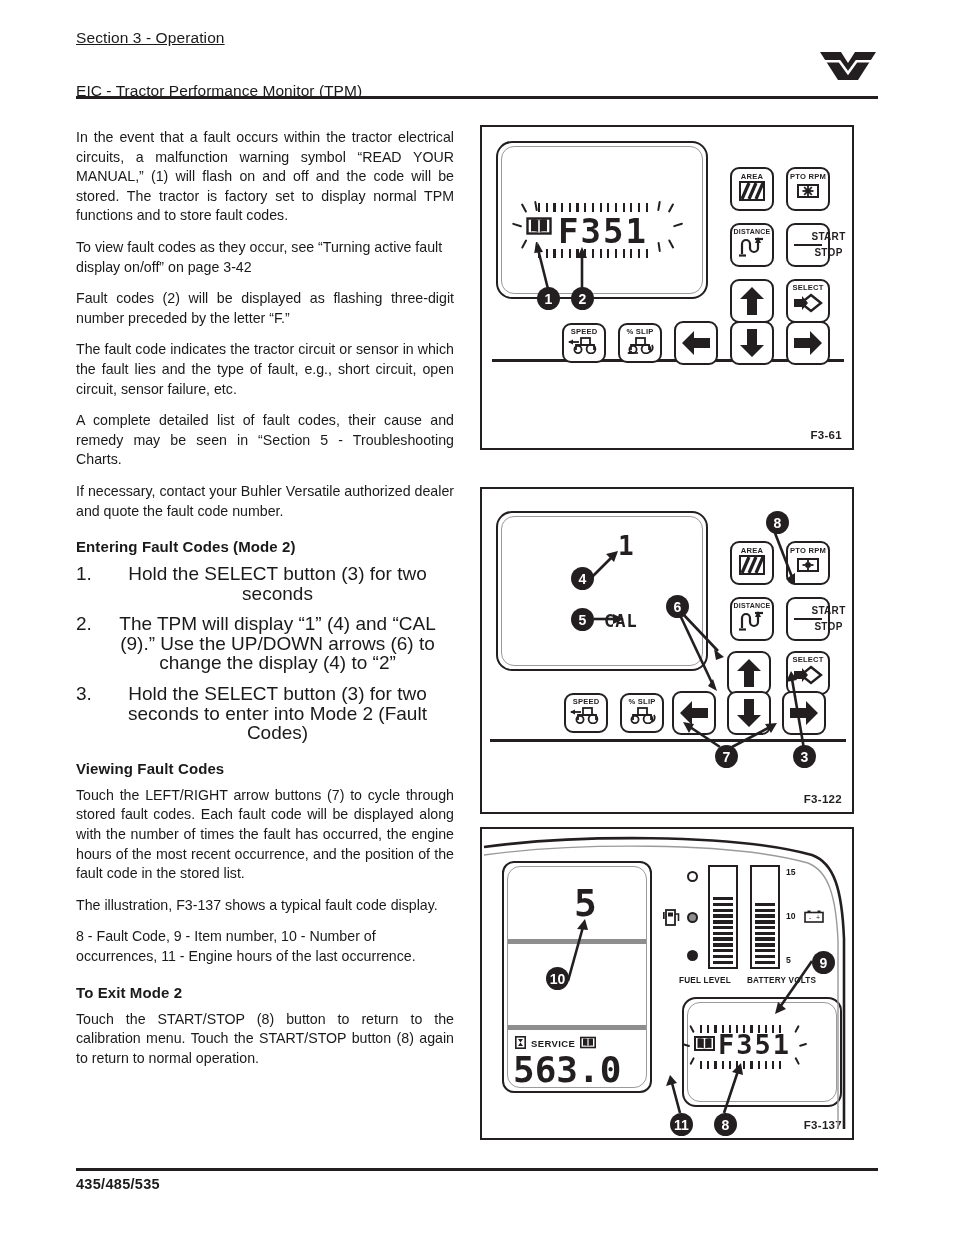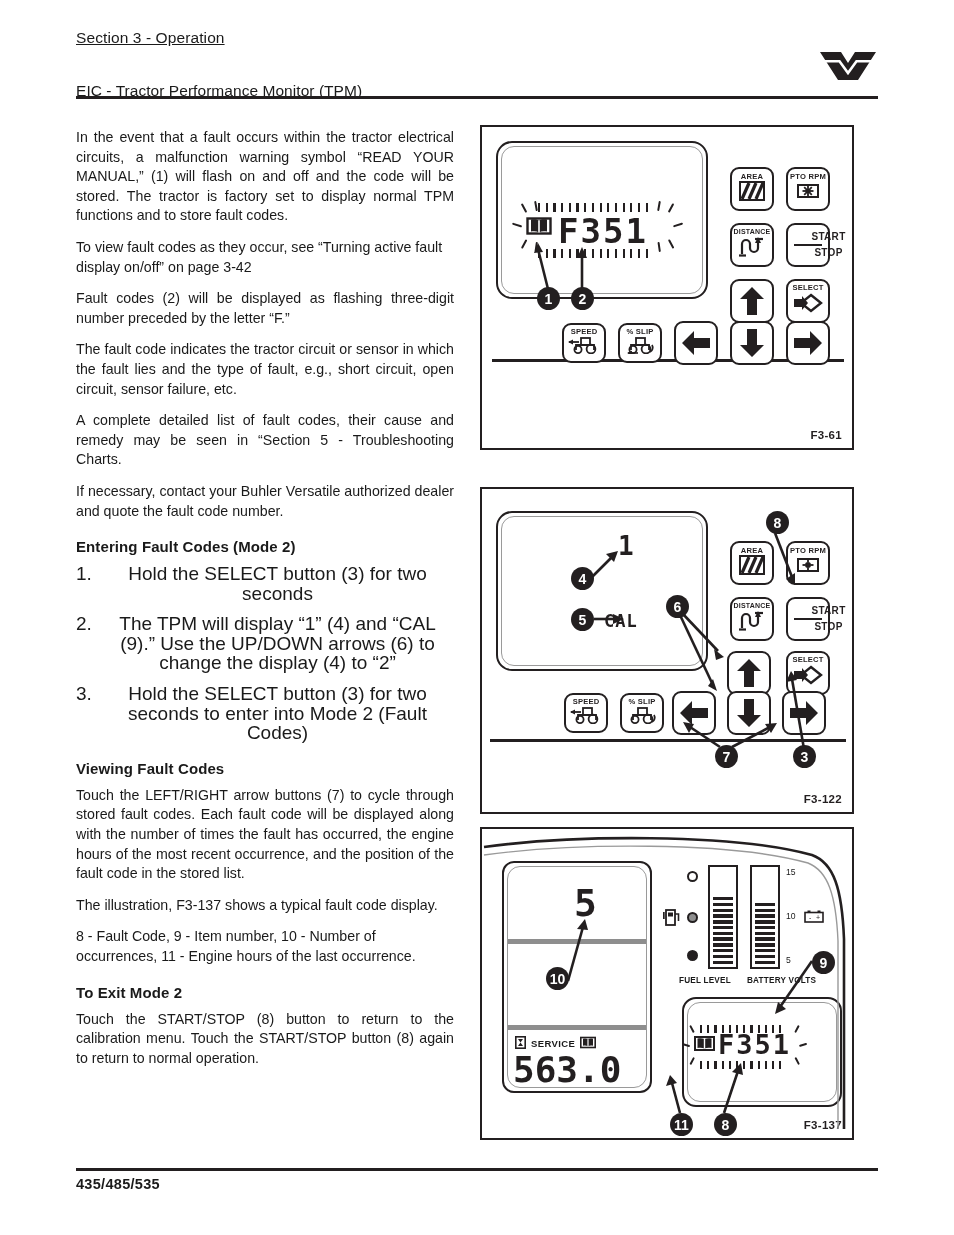--- a/index.html
+++ b/index.html
@@ -104,21 +104,21 @@
     display:flex; align-items:center; justify-content:center;
     font-family:"Liberation Sans", sans-serif; z-index:6;
   }
   .lead { position:absolute; z-index:5; overflow:visible; }
 
   
   .gauge { position:absolute; border:2.5px solid #231f20; background:#fff; }
   .gauge .fillstack { position:absolute; left:3px; right:3px; bottom:3px; display:flex; flex-direction:column-reverse; gap:2.4px; }
   .gauge .fillstack i { display:block; height:3.4px; background:#231f20; }
   .gauge-cap { position:absolute; font-size:8.2px; font-weight:bold; letter-spacing:.2px; }
-  .gauge-tick { position:absolute; font-size:8.6px; font-weight:normal; }
+  .gauge-tick { position:absolute; font-size:8.6px; font-weight:bold; }
   .ind-dot { position:absolute; border:2px solid #231f20; border-radius:50%; }
 
   .service-label { position:absolute; display:flex; align-items:center; gap:5px; font-size:9.5px; font-weight:bold; letter-spacing:.4px; }
 </style>
 </head>
 <body>
 
 <div class="page-header">
   <div class="hdr-left">
     <div class="hdr-section">Section 3 - Operation</div>

